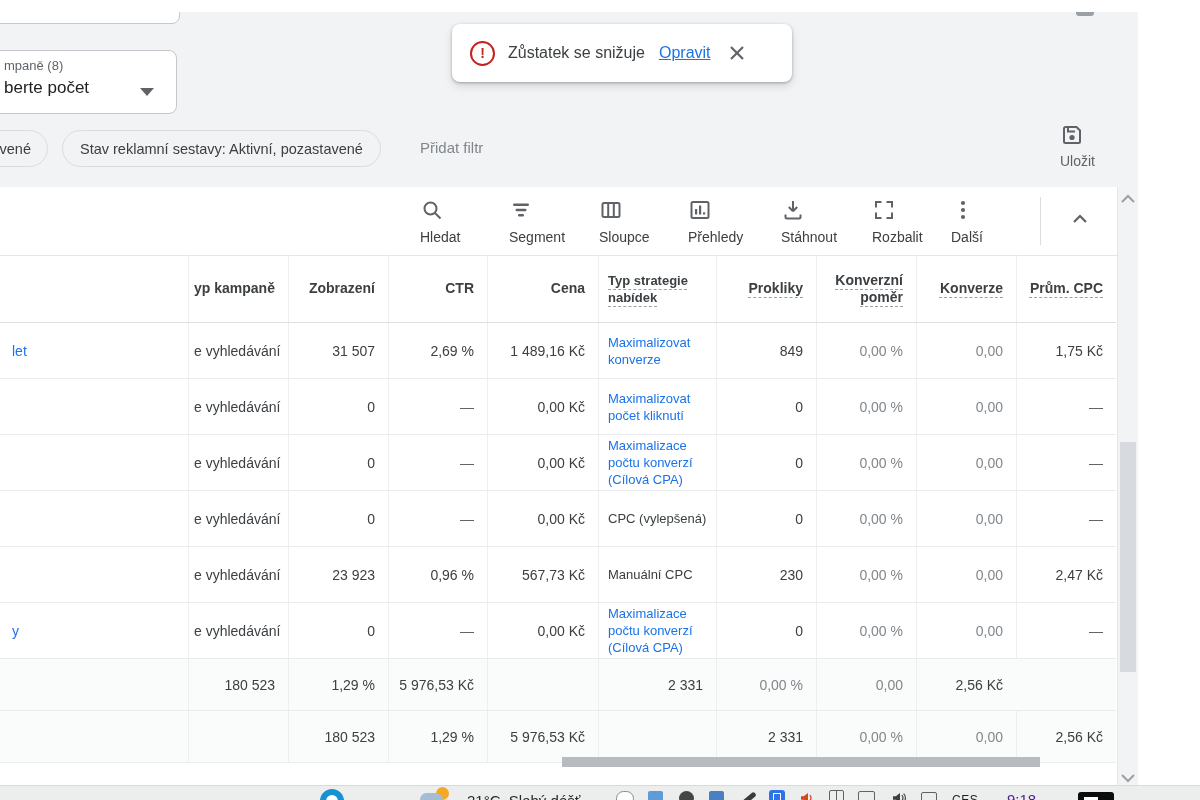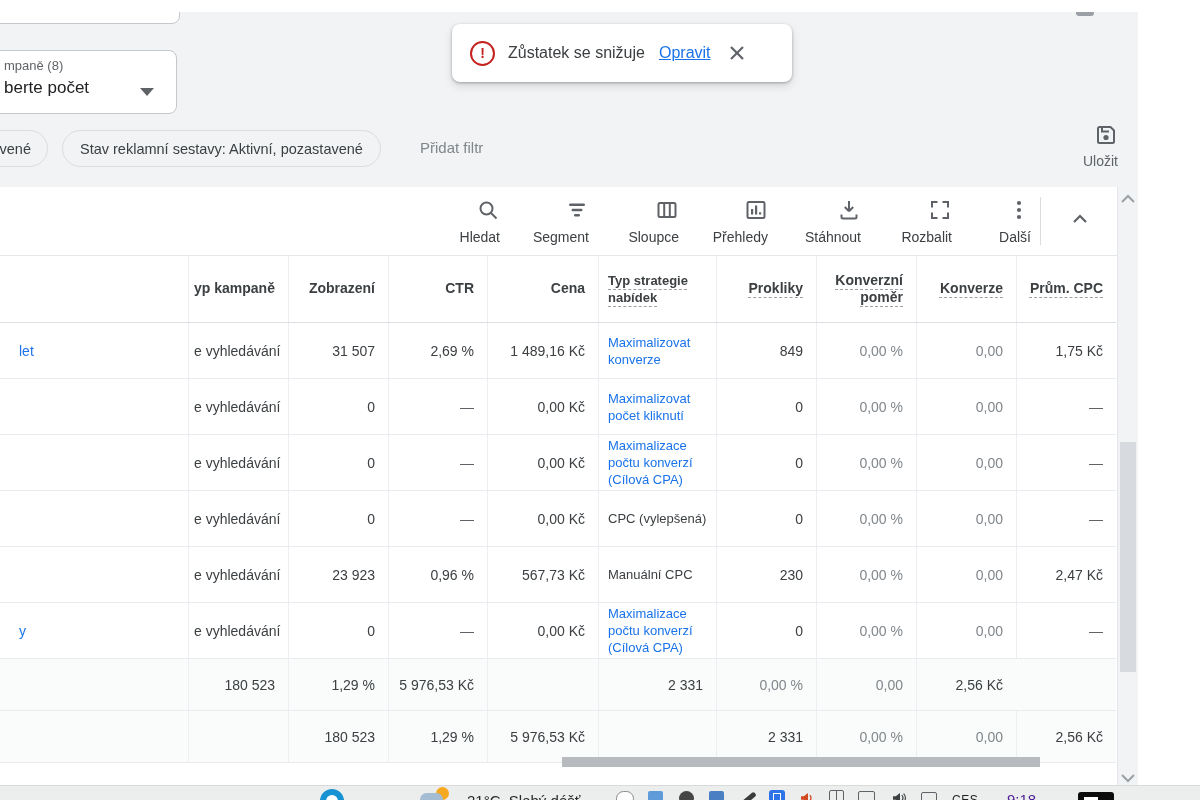--- a/index.html
+++ b/index.html
@@ -26,45 +26,45 @@
   .toast-msg{font-size:16px;color:#3c4043;margin-left:13px;white-space:nowrap;}
   .toast-action{font-size:16px;color:#1a73e8;text-decoration:underline;margin-left:14px;cursor:pointer;white-space:nowrap;}
   .toast-close{margin-left:18px;cursor:pointer;display:flex;align-items:center;}
 
   
   .pill{position:absolute;top:118px;height:37px;border:1px solid #dadce0;border-radius:19px;
     display:flex;align-items:center;font-size:14.5px;color:#3c4043;box-sizing:border-box;cursor:pointer;background:transparent;}
   .pill-partial{left:-70px;width:118px;justify-content:flex-end;padding-right:16px;}
   .pill-main{left:62px;padding:4px 17px;}
   .add-filter{left:420px;top:127px;font-size:15px;color:#80868b;cursor:pointer;text-align:center;}
-  .save-btn{left:1060px;top:111px;width:58px;text-align:right;cursor:pointer;}
+  .save-btn{left:1060px;top:111px;width:58px;text-align:left;cursor:pointer;}
   .save-btn .lbl{font-size:14px;color:#5f6368;margin-top:2px;}
 
   
   .card{left:0;top:175px;width:1118px;height:598px;background:#fff;border-right:1px solid #e4e6e9;box-sizing:border-box;}
   .toolbar{position:absolute;top:0;left:0;right:0;height:68px;border-bottom:1px solid #e4e6e9;}
-  .tb-item{position:absolute;top:11px;width:80px;text-align:right;cursor:pointer;}
+  .tb-item{position:absolute;top:11px;width:80px;text-align:left;cursor:pointer;}
   .tb-item .lbl{font-size:14px;color:#3c4043;margin-top:3px;white-space:nowrap;}
   .tb-divider{position:absolute;left:1040px;top:10px;width:1px;height:48px;background:#dadce0;}
   .tb-collapse{position:absolute;left:1068px;top:20px;cursor:pointer;}
 
   
   .table{position:absolute;top:68px;left:0;width:1116px;}
   .trow{display:grid;grid-template-columns:188px 100px 100px 99px 111px 118px 100px 100px 100px 100px;
     border-bottom:1px solid #e9ebee;}
   .cell{box-sizing:border-box;display:flex;align-items:center;font-size:14px;color:#3c4043;
     border-left:1px solid #eceef1;overflow:hidden;}
   .trow .cell:first-child{border-left:none;}
   .thead{height:67px;border-bottom:1px solid #dde0e3;}
   .thead .cell{font-weight:700;line-height:17px;}
   .dashed{text-decoration-line:underline;text-decoration-style:dashed;text-decoration-color:#9aa0a6;
     text-decoration-thickness:1px;text-underline-offset:4px;}
   .c-num{justify-content:flex-end;padding-right:13px;text-align:right;}
   .c-type{padding-left:5px;}
-  .c-name{padding-left:19px;}
+  .c-name{padding-left:12px;}
   .c-strategy{padding:0 6px 0 9px;font-size:13px;line-height:17px;}
   .drow{height:55px;}
   .srow{height:51px;background:#fafbfb;}
   .muted{color:#80868b;}
   .dash{color:#5f6368;}
   .blue-link{color:#1a73e8;cursor:pointer;}
   .help-ic{margin-left:8px;flex:none;cursor:pointer;display:flex;}
 
   
   .hthumb{left:562px;top:745px;width:478px;height:10px;background:#b7bbbf;cursor:pointer;}

